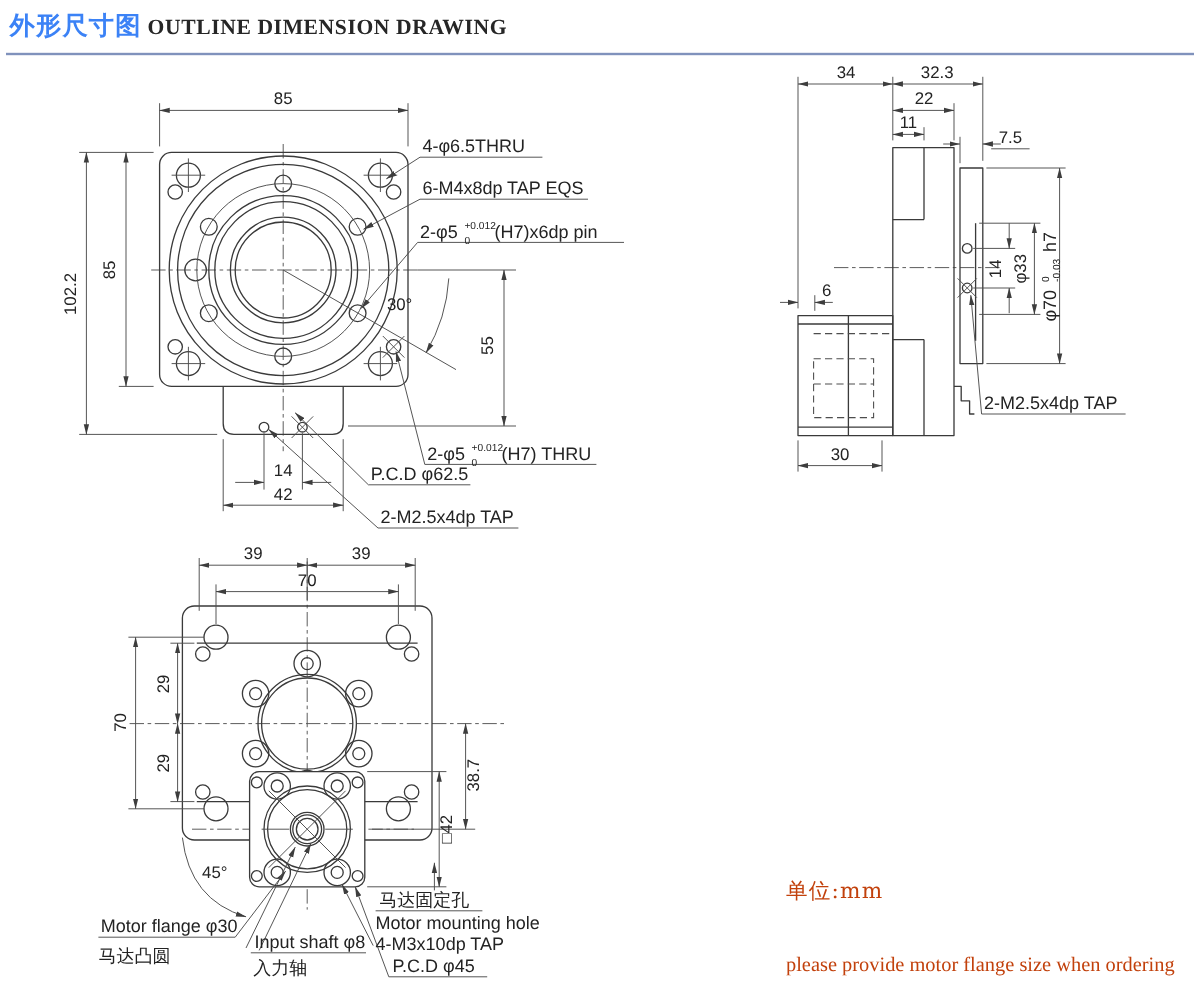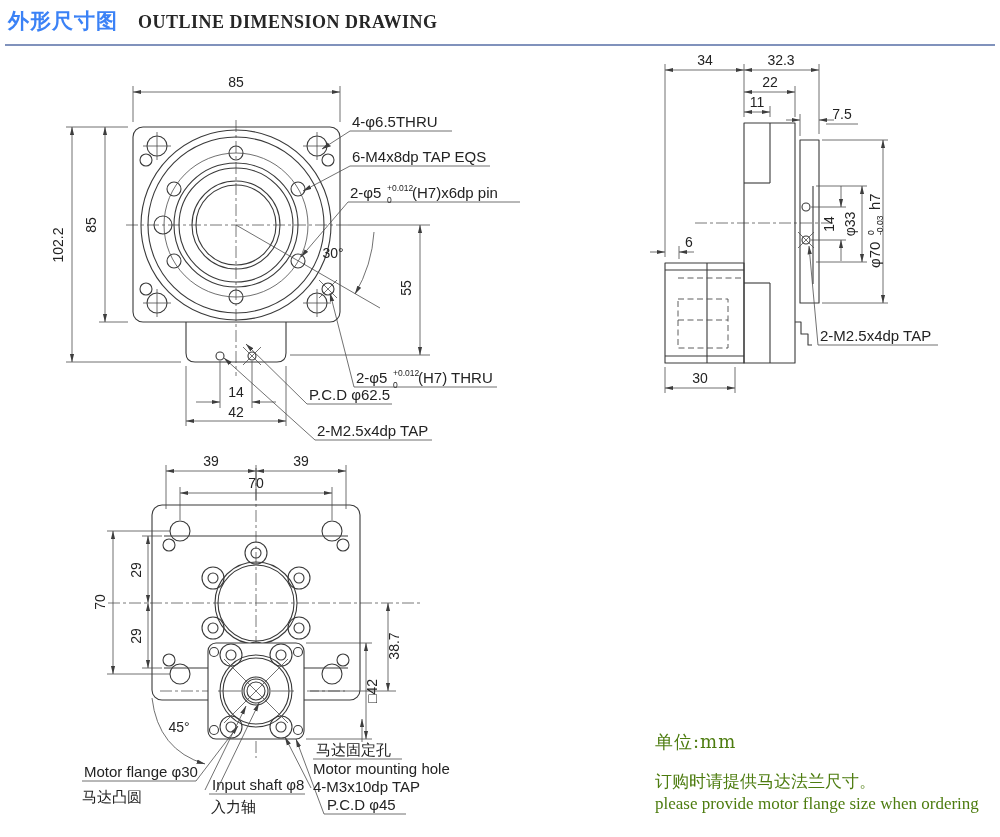--- a/index.html
+++ b/index.html
@@ -1,34 +1,34 @@
 <!DOCTYPE html>
 <html><head>
 <meta charset="utf-8">
 <style>
   *{margin:0;padding:0;box-sizing:border-box}
   html,body{background:#fff}
   #page{position:relative;width:1000px;height:837px;background:#fff;overflow:hidden;
         font-family:"Liberation Sans",sans-serif}
   .hdr{position:absolute;left:8px;top:7px;white-space:nowrap}
   .hdr .cn{font-family:"DejaVu Serif",serif;font-weight:bold;font-size:21px;color:#3b82f6;letter-spacing:1px}
-  .hdr .en{font-family:"Liberation Serif",serif;font-weight:bold;font-size:18px;color:#262626;margin-left:20px;letter-spacing:.5px}
+  .hdr .en{font-family:"Liberation Serif",serif;font-weight:bold;font-size:18px;color:#262626;margin-left:5px;letter-spacing:.5px}
   .rule{position:absolute;left:5px;top:44px;width:990px;height:2px;background:#8092bc}
   svg.sheet{position:absolute;left:0;top:0}
   svg text{fill:#232323}
   .td{font:14px "Liberation Sans",sans-serif}
   .tl{font:15px "Liberation Sans",sans-serif}
   .ts{font:8.5px "Liberation Sans",sans-serif}
   .tc{font:15px "DejaVu Serif",serif}
   .s1{stroke:#3a3a3a;stroke-width:1.1;fill:none;stroke-linejoin:round}
   .s2{stroke:#4d4d4d;stroke-width:.8;fill:none}
   .cl{stroke:#555;stroke-width:.8;fill:none;stroke-dasharray:12 3 3 3}
   .hid{stroke:#4d4d4d;stroke-width:.9;fill:none;stroke-dasharray:6 3.5}
   .wf{fill:#fff}
-  .notes{position:absolute;color:#4d7c0f}
+  .notes{position:absolute;color:#c2410c}
   .n-unit{left:655px;top:730px;font:18px "DejaVu Serif",serif;letter-spacing:1px}
   .n-cn{left:655px;top:770px;font:17px "DejaVu Serif",serif}
   .n-en{left:655px;top:794px;font:17px "Liberation Serif",serif}
 </style>
 </head>
 <body>
 
 <div id="page">
 
   <div class="hdr">
@@ -340,16 +340,15 @@
       <text class="tl" x="212" y="790">Input shaft φ8</text>
       <text class="tc" x="211" y="812">入力轴</text>
       <text class="tc" x="316" y="755">马达固定孔</text>
       <text class="tl" x="313" y="774">Motor mounting hole</text>
       <text class="tl" x="313" y="792">4-M3x10dp TAP</text>
       <text class="tl" x="327" y="810">P.C.D φ45</text>
     </g>
   </svg>
 
   <div class="notes n-unit">单位:mm</div>
-  <div class="notes n-cn">订购时请提供马达法兰尺寸。</div>
   <div class="notes n-en">please provide motor flange size when ordering</div>
 
 </div>
 
 </body></html>

